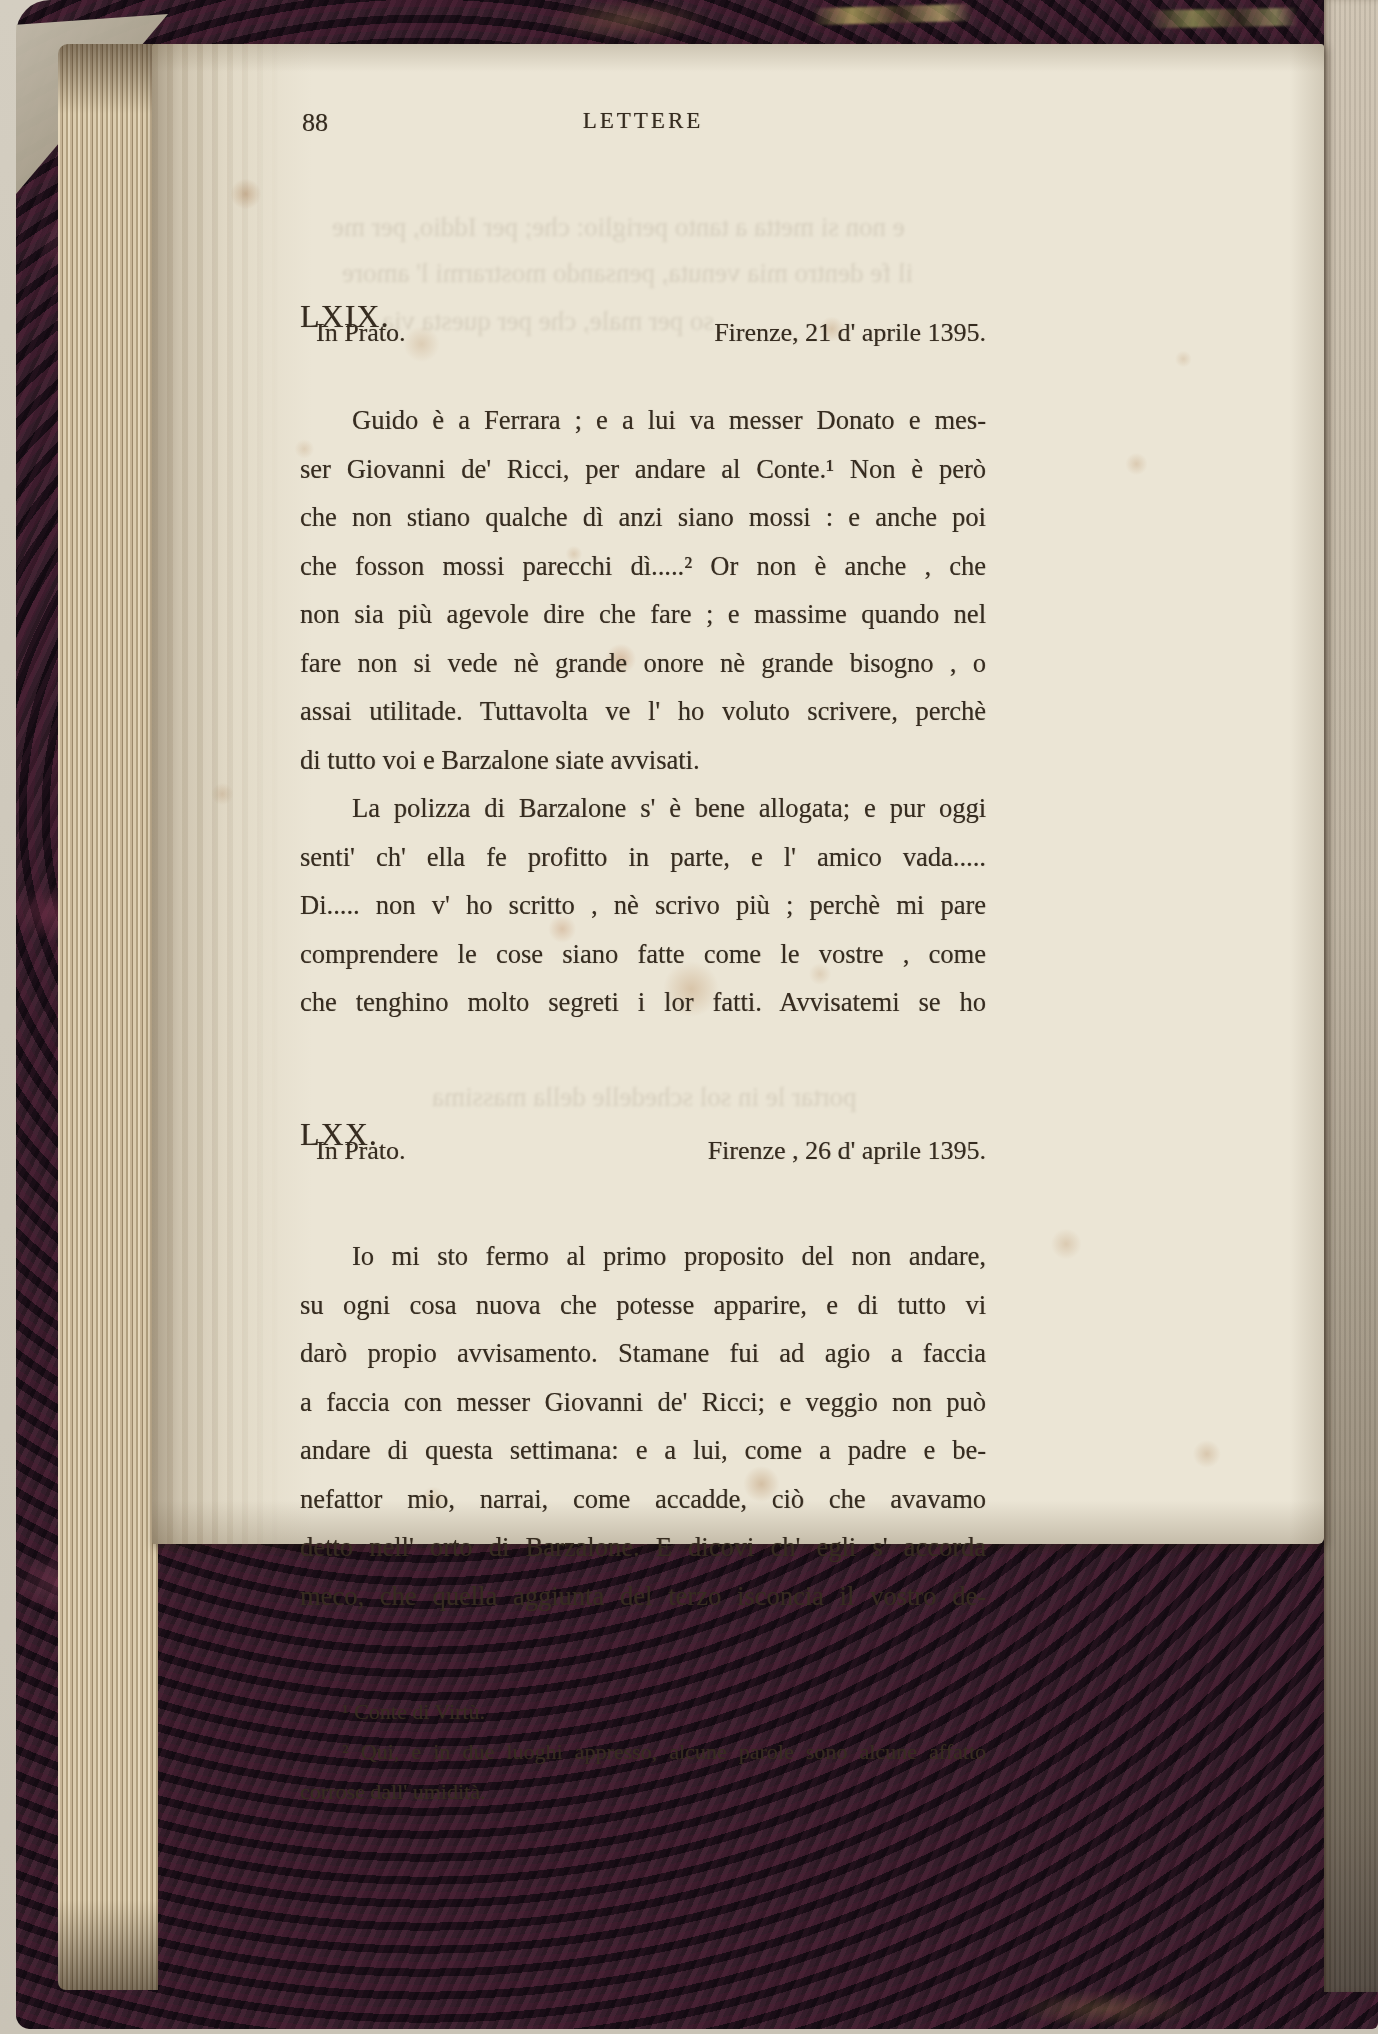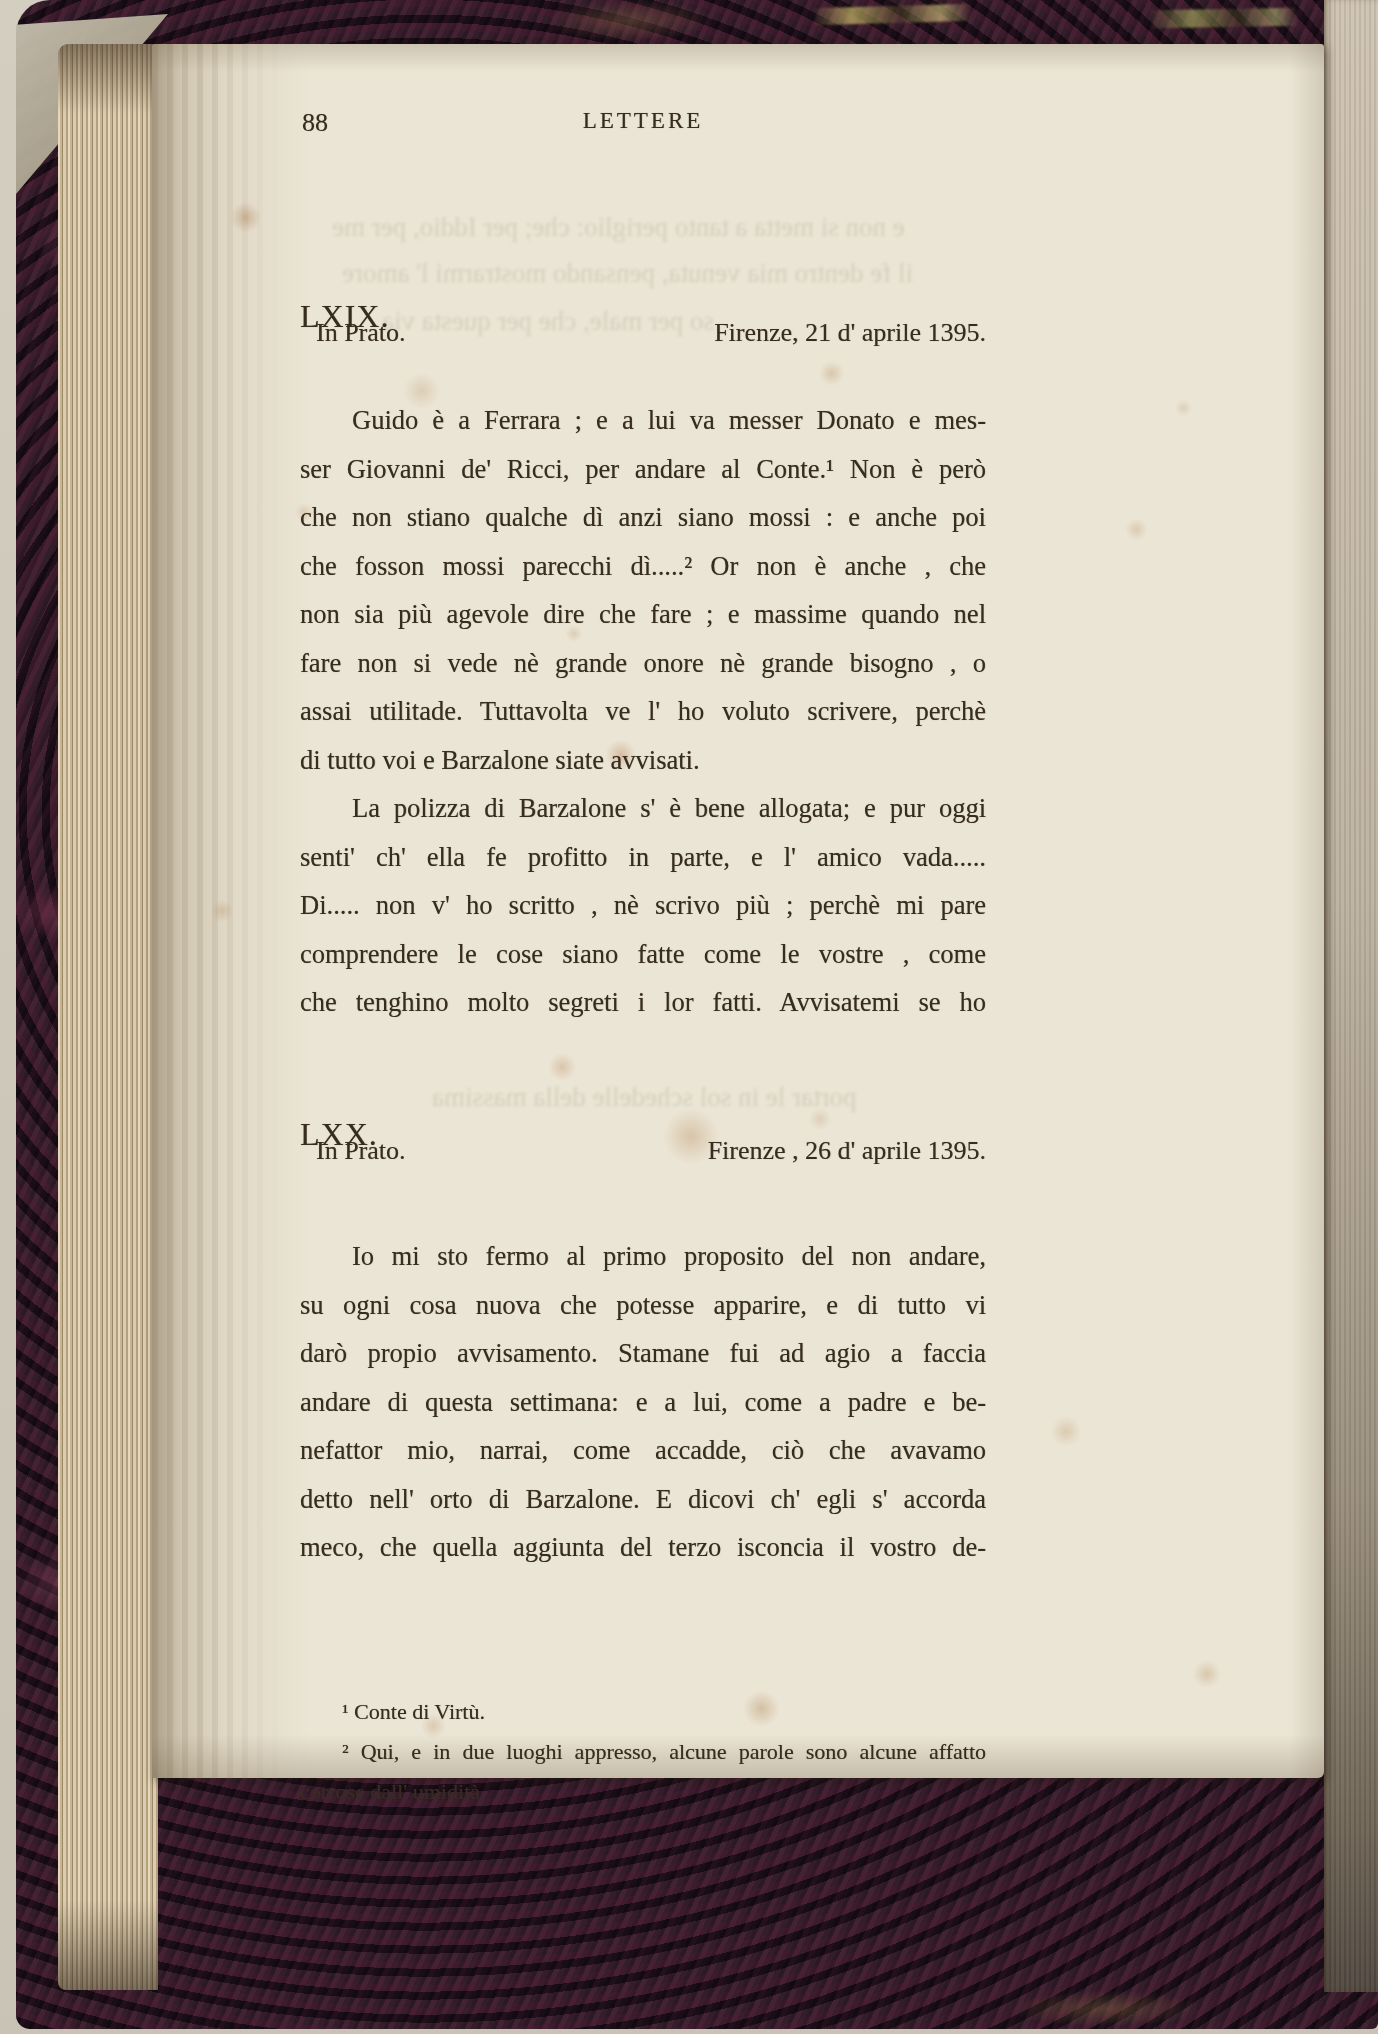--- a/index.html
+++ b/index.html
@@ -44,21 +44,21 @@
   
   .edge-right{
     position:absolute; right:0; top:0; width:54px; height:1992px;
     background:
       repeating-linear-gradient(90deg, rgba(0,0,0,.07) 0 2px, rgba(255,255,255,.04) 2px 5px),
       linear-gradient(180deg,#cfc4b2 0%,#bdb2a0 45%,#9a8f7d 75%,#6e6456 92%,#514840 100%);
     box-shadow:inset 6px 0 8px -4px rgba(60,45,30,.55);
   }
   
   .paper{
-    position:absolute; left:152px; top:44px; width:1172px; height:1734px;
+    position:absolute; left:152px; top:44px; width:1172px; height:1500px;
     border-radius:2px 3px 6px 2px;
     background-color:#ebe5d5;
     background-image:
       radial-gradient(circle 26px at 23% 20%, rgba(163,108,52,.20), transparent 70%),
       radial-gradient(circle 18px at 58% 19%, rgba(163,108,52,.25), transparent 70%),
       radial-gradient(circle 14px at 13% 27%, rgba(163,108,52,.18), transparent 70%),
       radial-gradient(circle 22px at 40% 41%, rgba(170,95,45,.30), transparent 70%),
       radial-gradient(circle 12px at 36% 34%, rgba(163,108,52,.20), transparent 70%),
       radial-gradient(circle 40px at 46% 63%, rgba(168,112,55,.28), transparent 70%),
       radial-gradient(circle 20px at 35% 59%, rgba(170,100,48,.25), transparent 70%),
@@ -166,20 +166,21 @@
 
       <div class="letterhead lh2">
         <span class="place">In Prato.</span>
         <span class="lnum">LXX.</span>
         <span class="ldate">Firenze , 26 d' aprile 1395.</span>
       </div>
       <div class="para p3">
           <div class="line ind just"><span>Io mi sto fermo al primo proposito del non andare,</span></div>
           <div class="line just"><span>su ogni cosa nuova che potesse apparire, e di tutto vi</span></div>
           <div class="line just"><span>darò propio avvisamento. Stamane fui ad agio a faccia</span></div>
+          <div class="line just"><span>a faccia con messer Giovanni de' Ricci; e veggio non può</span></div>
           <div class="line just"><span>andare di questa settimana: e a lui, come a padre e be-</span></div>
           <div class="line just"><span>nefattor mio, narrai, come accadde, ciò che avavamo</span></div>
           <div class="line just"><span>detto nell' orto di Barzalone. E dicovi ch' egli s' accorda</span></div>
           <div class="line just"><span>meco, che quella aggiunta del terzo isconcia il vostro de-</span></div>
         </div>
 
       <div class="footnotes">
           <div class="line ind"><span>¹ Conte di Virtù.</span></div>
           <div class="line ind just"><span>² Qui, e in due luoghi appresso, alcune parole sono alcune affatto</span></div>
           <div class="line"><span>corrose dall' umidità.</span></div>

